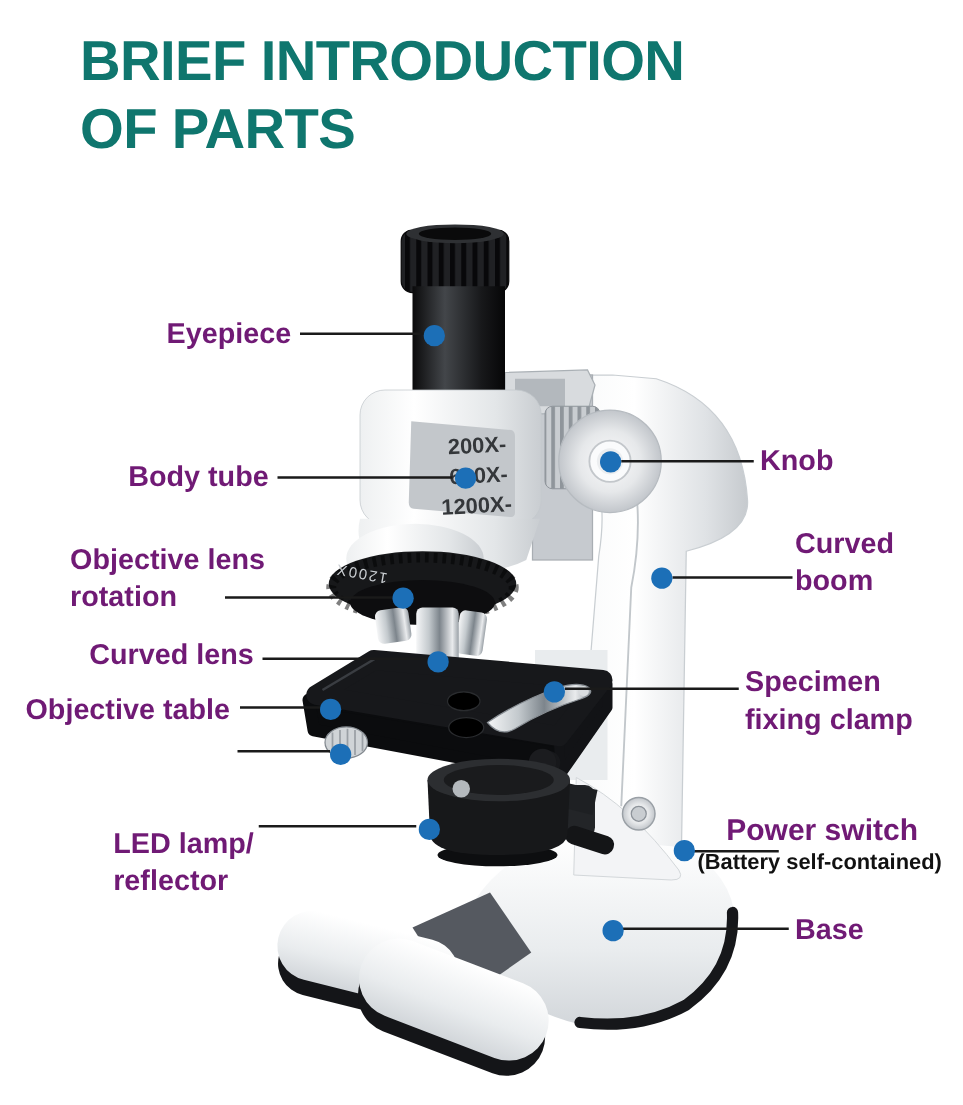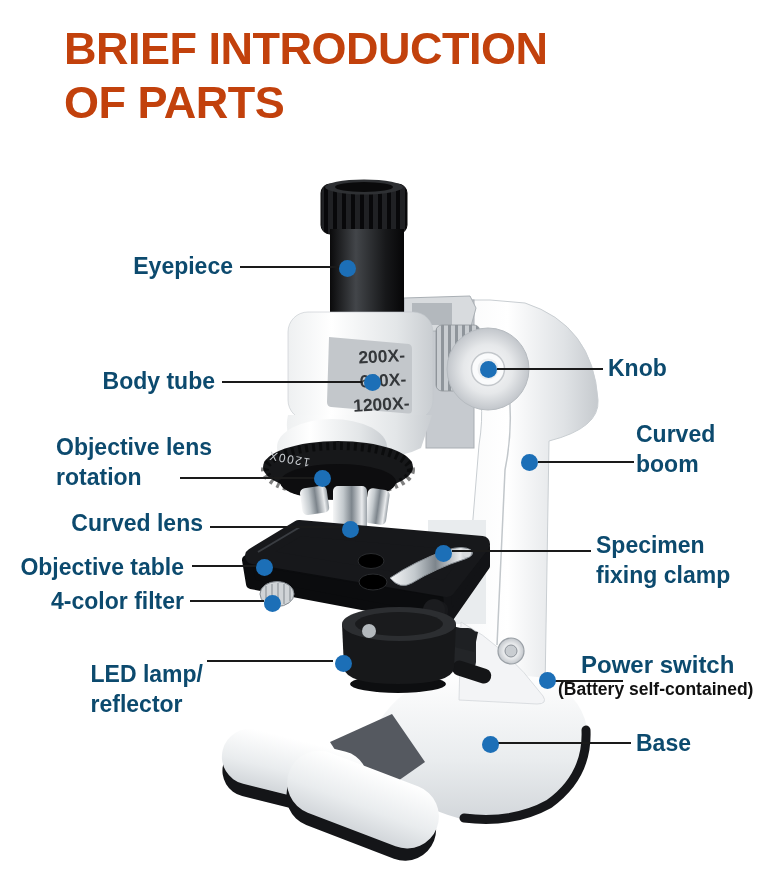--- a/index.html
+++ b/index.html
@@ -1,22 +1,22 @@
 <!DOCTYPE html>
 <html style="--blue: #1c6fb7; --line: #1a1a1a;"><head>
 <meta charset="utf-8">
 <style>
   :root { --blue:#1c6fb7; --line:#1a1a1a; --ink:#0d0d0d; }
   html,body{margin:0;padding:0;background:#fff;}
   .canvas{position:relative;width:770px;height:884px;background:#fff;overflow:hidden;
           font-family:"Liberation Sans",sans-serif;color:var(--ink);}
   .title{position:absolute;left:64px;top:22px;font-size:45px;font-weight:bold;
-         letter-spacing:-.5px;line-height:1.2;color:#c2410c;white-space:nowrap;}
+         letter-spacing:-.5px;line-height:1.2;color:#0f766e;white-space:nowrap;}
   .illustration{position:absolute;left:0;top:0;}
-  .label{position:absolute;font-size:23px;font-weight:bold;color:#0c4a6e;
+  .label{position:absolute;font-size:23px;font-weight:bold;color:#701a75;
          line-height:1.3;white-space:nowrap;}
   .label.center{text-align:left;}
   .lead{position:absolute;height:2px;background:var(--line);}
   .dot{position:absolute;width:17px;height:17px;border-radius:50%;background:var(--blue);}
   .ps-note{position:absolute;font-size:17.5px;font-weight:bold;color:#111;white-space:nowrap;}
   svg text{font-family:"Liberation Sans",sans-serif;}
 </style>
 </head>
 <body>
 
@@ -204,21 +204,20 @@
   <div class="dot" style="left:314px;top:470px"></div>
 
   <div class="label" style="right:567px;top:509px">Curved lens</div>
   <div class="lead" style="left:210px;top:526px;width:132px"></div>
   <div class="dot" style="left:342px;top:521px"></div>
 
   <div class="label" style="right:586px;top:553px">Objective table</div>
   <div class="lead" style="left:192px;top:565px;width:64px"></div>
   <div class="dot" style="left:256px;top:559px"></div>
 
-  <div class="label" style="right:586px;top:587px">4-color filter</div>
   <div class="lead" style="left:190px;top:600px;width:74px"></div>
   <div class="dot" style="left:264px;top:595px"></div>
 
   <div class="label center" style="right:567px;top:660px">
     <div>LED lamp/</div>
     <div>reflector</div>
   </div>
   <div class="lead" style="left:207px;top:660px;width:126px"></div>
   <div class="dot" style="left:335px;top:655px"></div>
 

